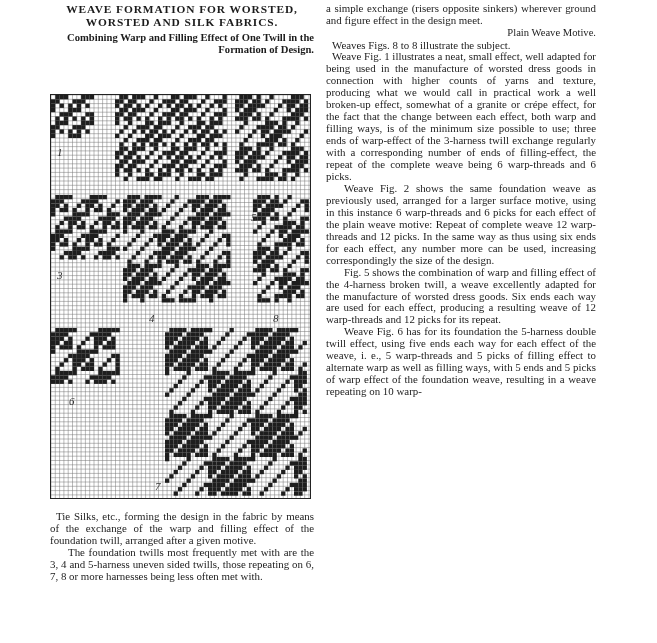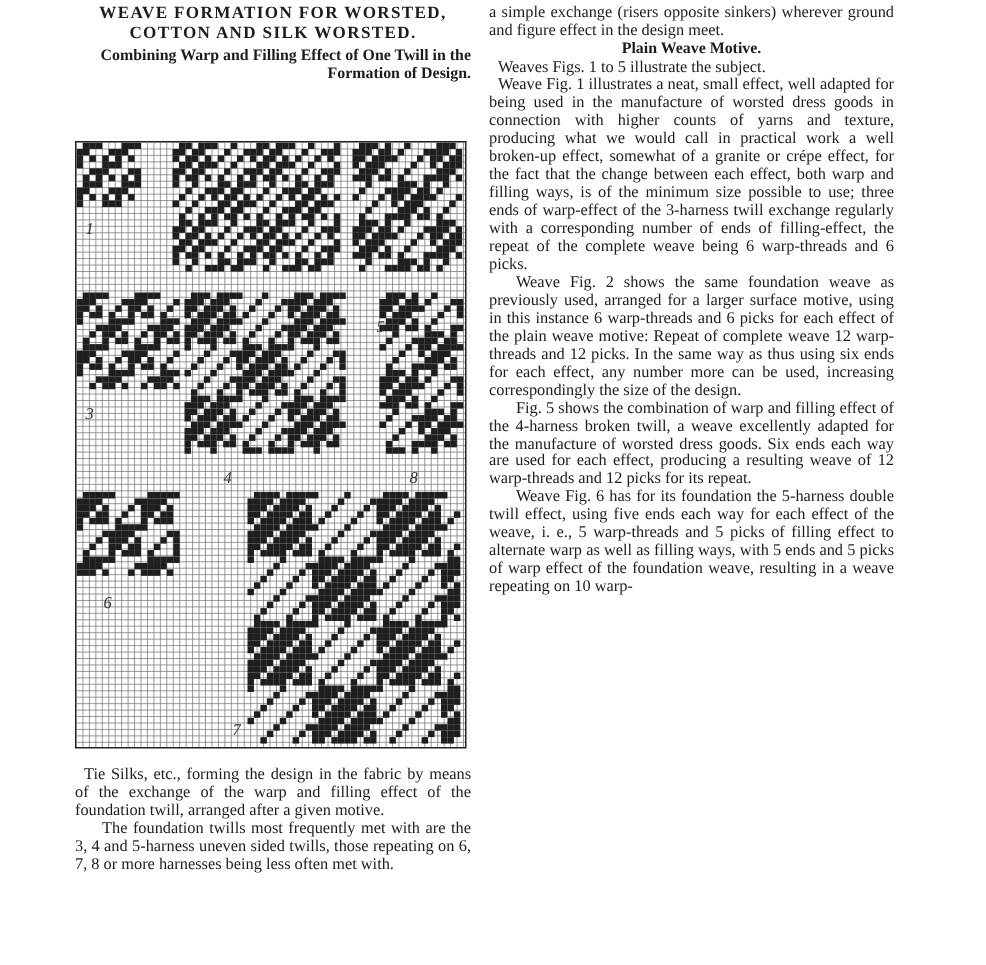--- a/index.html
+++ b/index.html
@@ -5,34 +5,34 @@
   html, body { margin: 0; padding: 0; background: #ffffff; }
   body { width: 657px; height: 643px; position: relative; overflow: hidden;
          font-family: "Liberation Serif", "DejaVu Serif", serif; color: #1c1c1c; }
   .col { position: absolute; top: 0; }
   .left { left: 50px; width: 264px; }
   .right { left: 326px; width: 270px; }
   .h1 { font-weight: bold; text-align: center; font-size: 11.4px; letter-spacing: 0.9px;
         line-height: 13px; margin: 3px 0 3px 0; }
   .h2 { font-weight: bold; text-align: right; font-size: 10.6px; line-height: 12.4px;
         margin: 2px 0 1px 0; }
-  .h3 { font-weight: bold; text-align: center; font-size: 10.6px; line-height: 12.6px; margin: 0; }
+  .h3 { font-weight: normal; text-align: right; font-size: 10.6px; line-height: 12.6px; margin: 0; }
   p { margin: 0; font-size: 10.9px; line-height: 11.95px; text-align: justify; hyphens: none; }
   p.ind { text-indent: 18px; }
   p.ind-s { text-indent: 6px; }
   .figure { position: absolute; left: 50px; top: 94px; width: 259px; height: 403px;
             border: 1px solid #222; background: #fff; }
   .figure svg { display: block; }
   .fig-label { font-style: italic; font-size: 11px; fill: #333; font-family: "Liberation Serif", serif; }
 </style>
 </head>
 <body>
 
 <div class="col left">
-  <div class="h1">WEAVE FORMATION FOR WORSTED, COTTON AND SILK WORSTED.</div>
+  <div class="h1">WEAVE FORMATION FOR WORSTED, WORSTED AND SILK FABRICS.</div>
   <div class="h2">Combining Warp and Filling Effect of One Twill in the Formation of Design.</div>
 </div>
 
 <div class="figure">
   <svg id="weave-svg" width="259" height="403">
       <g>
         <line x1="0" y1="0" x2="0" y2="403" stroke="#777" stroke-width="0.5"></line>
         <line x1="4.3" y1="0" x2="4.3" y2="403" stroke="#777" stroke-width="0.5"></line>
         <line x1="8.6" y1="0" x2="8.6" y2="403" stroke="#777" stroke-width="0.5"></line>
         <line x1="12.899999999999999" y1="0" x2="12.899999999999999" y2="403" stroke="#777" stroke-width="0.5"></line>
@@ -2057,18 +2057,18 @@
 </div>
 
 <div class="col left" style="top:511px">
   <p class="ind-s">Tie Silks, etc., forming the design in the fabric by means of the exchange of the warp and filling effect of the foundation twill, arranged after a given motive.</p>
   <p class="ind">The foundation twills most frequently met with are the 3, 4 and 5-harness uneven sided twills, those repeating on 6, 7, 8 or more harnesses being less often met with.</p>
 </div>
 
 <div class="col right" style="top:3px">
   <p>a simple exchange (risers opposite sinkers) wherever ground and figure effect in the design meet.</p>
   <div class="h3">Plain Weave Motive.</div>
-  <p class="ind-s">Weaves Figs. 1 to 5 illustrate the subject.</p>
+  <p class="ind-s">Weaves Figs. 8 to 8 illustrate the subject.</p>
   <p class="ind-s">Weave Fig. 1 illustrates a neat, small effect, well adapted for being used in the manufacture of worsted dress goods in connection with higher counts of yarns and texture, producing what we would call in practical work a well broken-up effect, somewhat of a granite or crépe effect, for the fact that the change between each effect, both warp and filling ways, is of the minimum size possible to use; three ends of warp-effect of the 3-harness twill exchange regularly with a corresponding number of ends of filling-effect, the repeat of the complete weave being 6 warp-threads and 6 picks.</p>
   <p class="ind">Weave Fig. 2 shows the same foundation weave as previously used, arranged for a larger surface motive, using in this instance 6 warp-threads and 6 picks for each effect of the plain weave motive: Repeat of complete weave 12 warp-threads and 12 picks. In the same way as thus using six ends for each effect, any number more can be used, increasing correspondingly the size of the design.</p>
   <p class="ind">Fig. 5 shows the combination of warp and filling effect of the 4-harness broken twill, a weave excellently adapted for the manufacture of worsted dress goods. Six ends each way are used for each effect, producing a resulting weave of 12 warp-threads and 12 picks for its repeat.</p>
   <p class="ind">Weave Fig. 6 has for its foundation the 5-harness double twill effect, using five ends each way for each effect of the weave, i. e., 5 warp-threads and 5 picks of filling effect to alternate warp as well as filling ways, with 5 ends and 5 picks of warp effect of the foundation weave, resulting in a weave repeating on 10 warp-</p>
 </div>
 
 </body></html>

